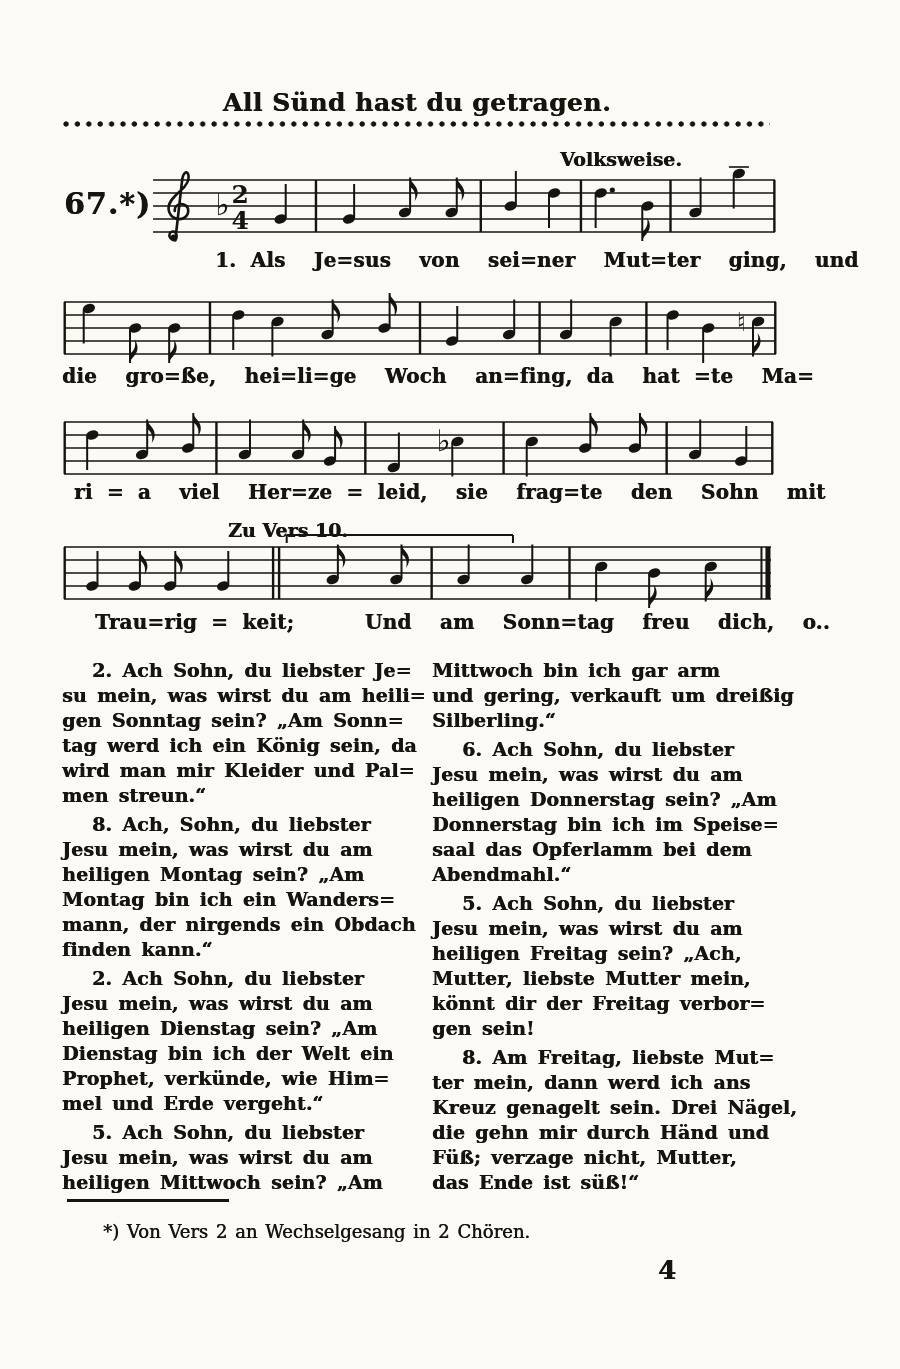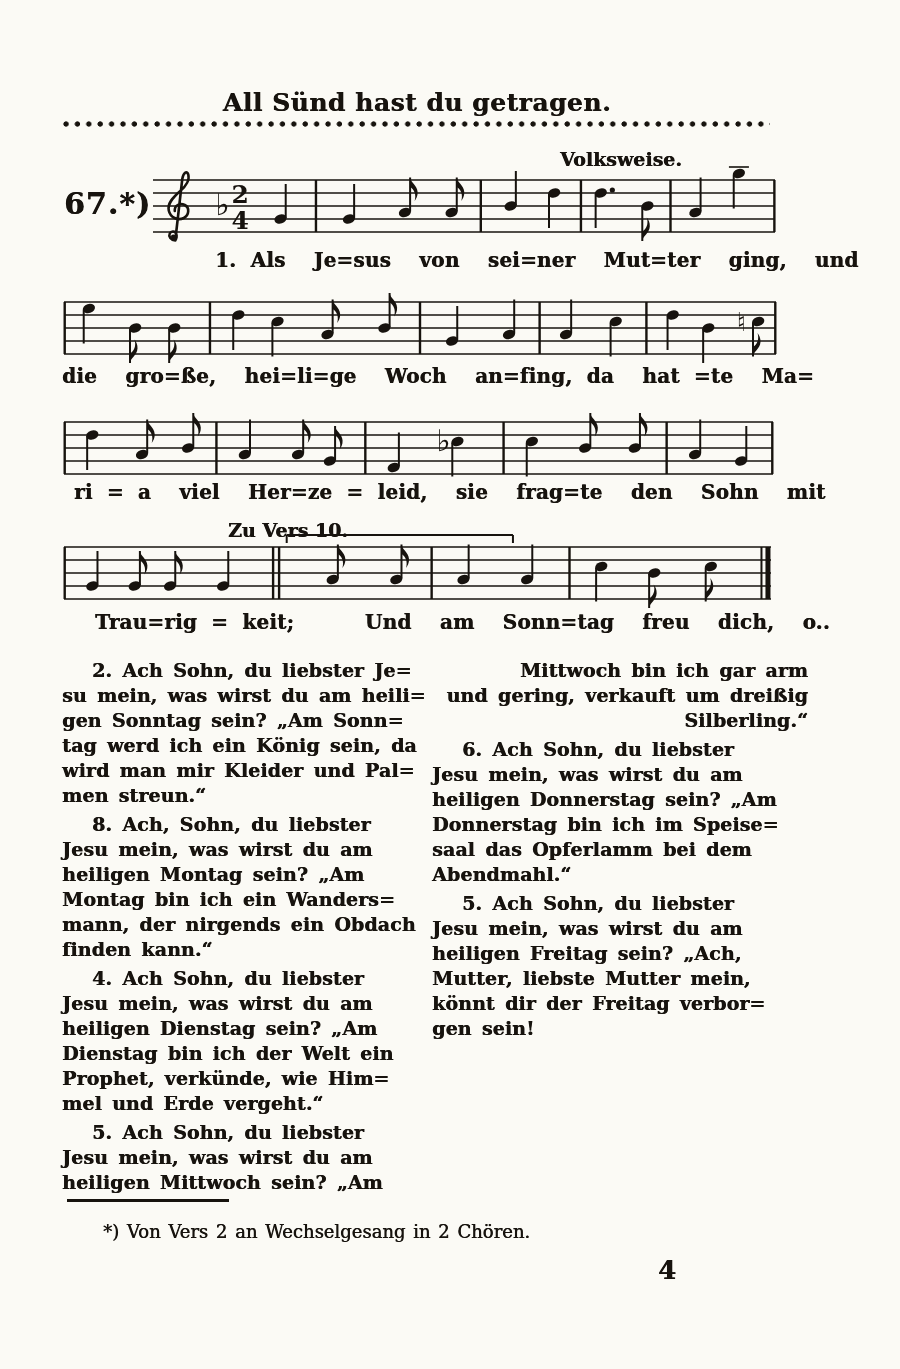--- a/index.html
+++ b/index.html
@@ -49,21 +49,21 @@
     font-size:19px; font-weight:700; line-height:25px;
     word-spacing:3.5px; letter-spacing:0.1px;
   }
   .col-left{ left:62px; width:364px; }
   .col-right{ left:432px; width:376px; }
   .col p{
     margin:0 0 4px 0;
     white-space:pre-line;
     text-indent:30px;
   }
-  .col p.cont{ text-indent:0;text-align:right; }
+  .col p.cont{ text-indent:0; }
 
   .footnote-rule{
     left:67px; top:1199px; width:162px; height:3px;
     background:#17130e;
   }
   .footnote{
     left:103px; top:1221px;
     font-size:18px; font-weight:400; word-spacing:2px;
   }
   .pagenum{
@@ -279,21 +279,21 @@
 gen Sonntag sein? „Am Sonn=
 tag werd ich ein König sein, da
 wird man mir Kleider und Pal=
 men streun.“</p>
     <p>8. Ach, Sohn, du liebster
 Jesu mein, was wirst du am
 heiligen Montag sein?  „Am
 Montag bin ich ein Wanders=
 mann, der nirgends ein Obdach
 finden kann.“</p>
-    <p>4. Ach Sohn, du liebster
+    <p>2. Ach Sohn, du liebster
 Jesu mein, was wirst du am
 heiligen Dienstag sein?  „Am
 Dienstag bin ich der Welt ein
 Prophet, verkünde, wie Him=
 mel und Erde vergeht.“</p>
     <p>5. Ach Sohn, du liebster
 Jesu mein, was wirst du am
 heiligen Mittwoch sein?  „Am</p>
   </div>
 
@@ -306,19 +306,25 @@
 heiligen Donnerstag sein? „Am
 Donnerstag bin ich im Speise=
 saal das Opferlamm bei dem
 Abendmahl.“</p>
     <p>5. Ach Sohn, du liebster
 Jesu mein, was wirst du am
 heiligen Freitag sein?  „Ach,
 Mutter, liebste Mutter mein,
 könnt dir der Freitag verbor=
 gen sein!</p>
+    <p>8. Am Freitag, liebste Mut=
+ter mein, dann werd ich ans
+Kreuz genagelt sein. Drei Nägel,
+die gehn mir durch Händ und
+Füß; verzage nicht, Mutter,
+das Ende ist süß!“</p>
   </div>
 
   <div class="abs footnote-rule"></div>
   <div class="abs footnote blk">*) Von Vers 2 an Wechselgesang in 2 Chören.</div>
   <div class="abs pagenum blk">4</div>
 
 </div>
 
 </body></html>

